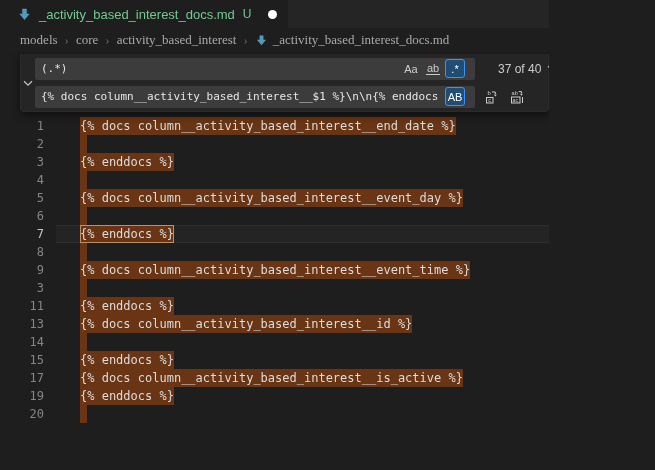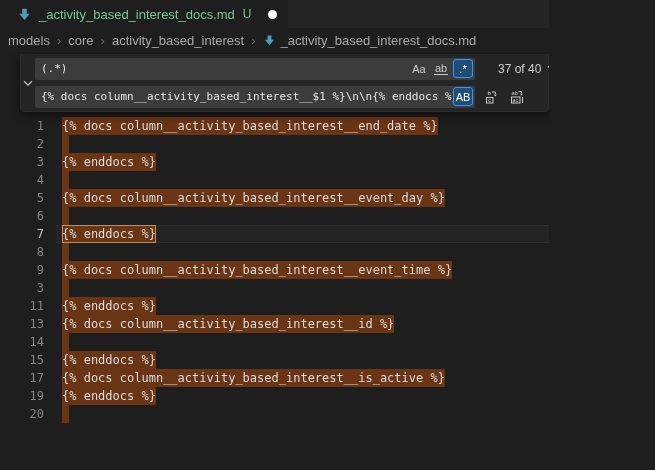--- a/index.html
+++ b/index.html
@@ -25,59 +25,59 @@
   
   .tabbar{height:28px;flex:0 0 28px;background:var(--tabstrip-bg);display:flex;}
   .tab{width:288px;background:var(--editor-bg);display:flex;align-items:center;
        padding:0 10px 0 17px;gap:7px;cursor:pointer;}
   .tab-name{color:var(--git-untracked-green);font-size:13px;white-space:nowrap;}
   .tab-badge{color:var(--git-untracked-green);font-size:12px;margin-left:1px;}
   .dot{width:9px;height:9px;border-radius:50%;background:#ffffff;margin-left:9px;}
 
   
   .breadcrumbs{height:24px;flex:0 0 24px;background:var(--editor-bg);display:flex;
-       align-items:center;padding-left:8px;gap:7px;font-size:13px;color:var(--breadcrumb-fg);}
+       align-items:center;padding-left:20px;gap:7px;font-size:13px;color:var(--breadcrumb-fg);font-family:Liberation Serif, serif;}
   .crumb{cursor:pointer;white-space:nowrap;}
   .crumb-sep{color:#6a6a6a;font-size:13px;}
   .crumb-file{display:flex;align-items:center;gap:5px;}
 
   
   .editor{position:relative;flex:1;background:var(--editor-bg);overflow:hidden;}
 
   
   .find-widget{position:absolute;top:2px;left:20px;right:0;height:58px;z-index:5;
        background:var(--widget-bg);border:1px solid #2b2b2c;border-top:none;
        border-radius:0 0 4px 4px;box-shadow:0 3px 9px rgba(0,0,0,.55);display:flex;}
   .toggle{width:18px;display:flex;align-items:center;justify-content:center;cursor:pointer;}
   .widget-rows{flex:1;display:flex;flex-direction:column;justify-content:center;gap:6px;
        padding-right:6px;}
   .frow{display:flex;align-items:center;height:22px;}
   .input{background:var(--input-bg);height:22px;display:flex;align-items:center;
        border-radius:2px;padding-left:6px;color:#e6e6e6;cursor:text;
        font-family:"DejaVu Sans Mono",monospace;font-size:11px;width:440px;}
   .input-text{white-space:pre;overflow:hidden;}
-  .opts{margin-left:auto;display:flex;align-items:center;gap:2px;padding-right:2px;}
+  .opts{margin-left:auto;display:flex;align-items:center;gap:2px;padding-right:10px;}
   .opt{min-width:20px;height:19px;display:flex;align-items:center;justify-content:center;
        border:1px solid transparent;border-radius:3px;color:var(--ui-fg);
        font-size:11px;font-family:"Liberation Sans",sans-serif;cursor:pointer;background:transparent;}
   .opt.active{background:var(--option-active-bg);border-color:var(--accent-blue);color:#ffffff;}
   .opt .uline{border-bottom:1px solid #cccccc;padding:0 1px;}
   .count{margin-left:23px;font-size:12px;color:var(--ui-fg);white-space:nowrap;}
   .actions{margin-left:auto;display:flex;align-items:center;gap:4px;}
   .actions2{margin-left:6px;display:flex;align-items:center;gap:4px;}
   .abtn{width:21px;height:21px;display:flex;align-items:center;justify-content:center;
        border-radius:4px;cursor:pointer;}
 
   
   .lines{position:absolute;top:65px;left:0;right:0;}
   .line-row{height:18px;display:flex;position:relative;}
   .gutter{flex:0 0 44px;text-align:right;color:var(--gutter-fg);
        font-family:"DejaVu Sans Mono",monospace;font-size:12px;line-height:18px;z-index:1;}
   .gutter.active{color:#c6c6c6;}
-  .content{margin-left:18px;font-family:"DejaVu Sans Mono",monospace;font-size:12px;
+  .content{margin-left:36px;font-family:"DejaVu Sans Mono",monospace;font-size:12px;
        line-height:18px;color:#dcdcdc;white-space:pre;z-index:1;}
   .match{background:var(--match-highlight-bg);display:inline-block;height:18px;}
   .match.current{outline:1px solid var(--current-match-border);outline-offset:-1px;}
   .strip{display:inline-block;width:7px;height:18px;background:var(--match-highlight-bg);}
   .cur-line-bar{position:absolute;left:56px;right:0;top:0;bottom:0;z-index:0;
        background:rgba(255,255,255,.028);
        border-top:1px solid #2e2e2e;border-bottom:1px solid #2e2e2e;}
   svg{display:block;}
 </style>
 </head>

